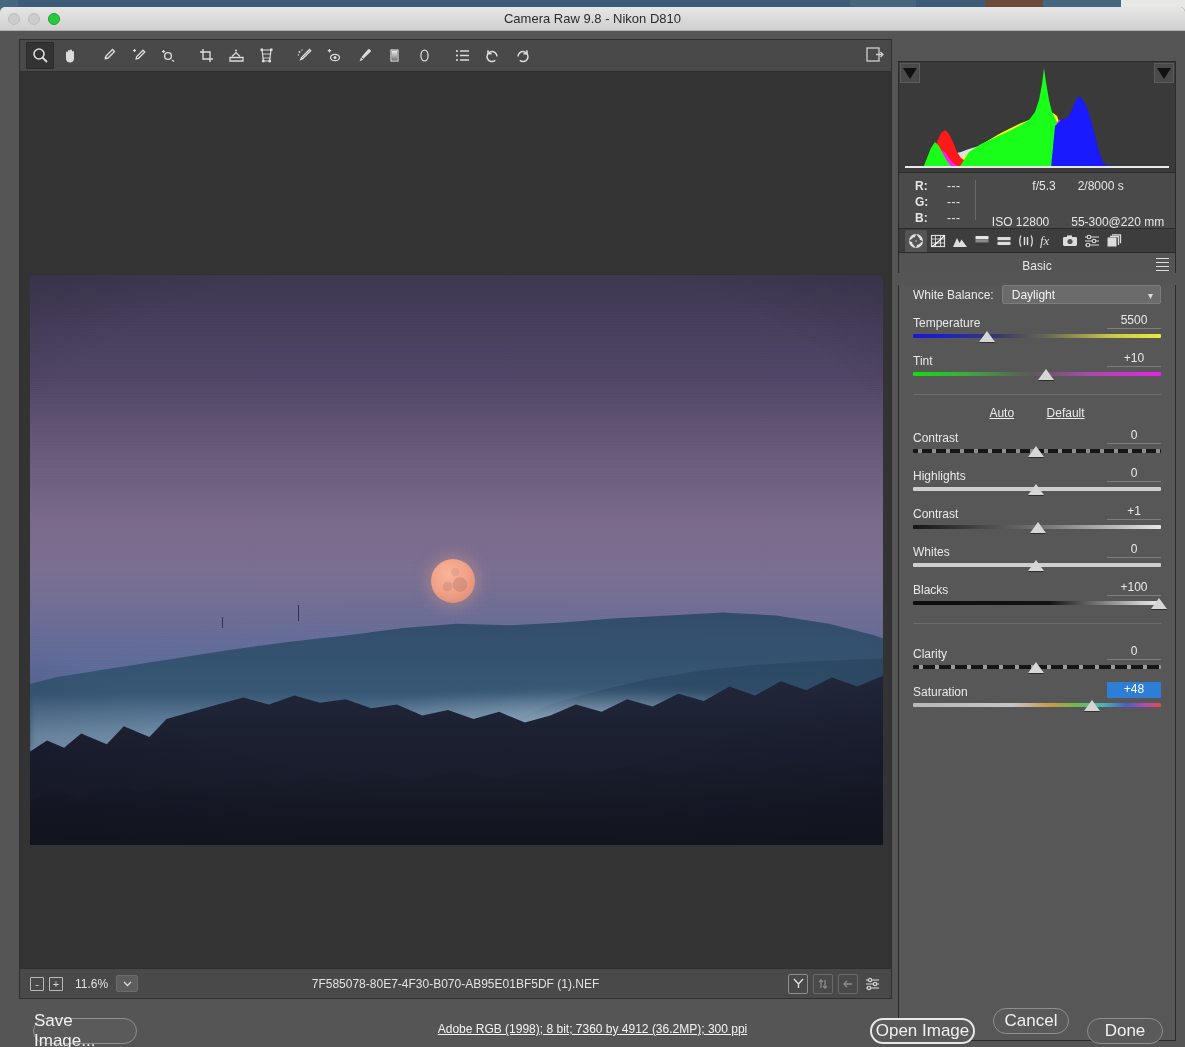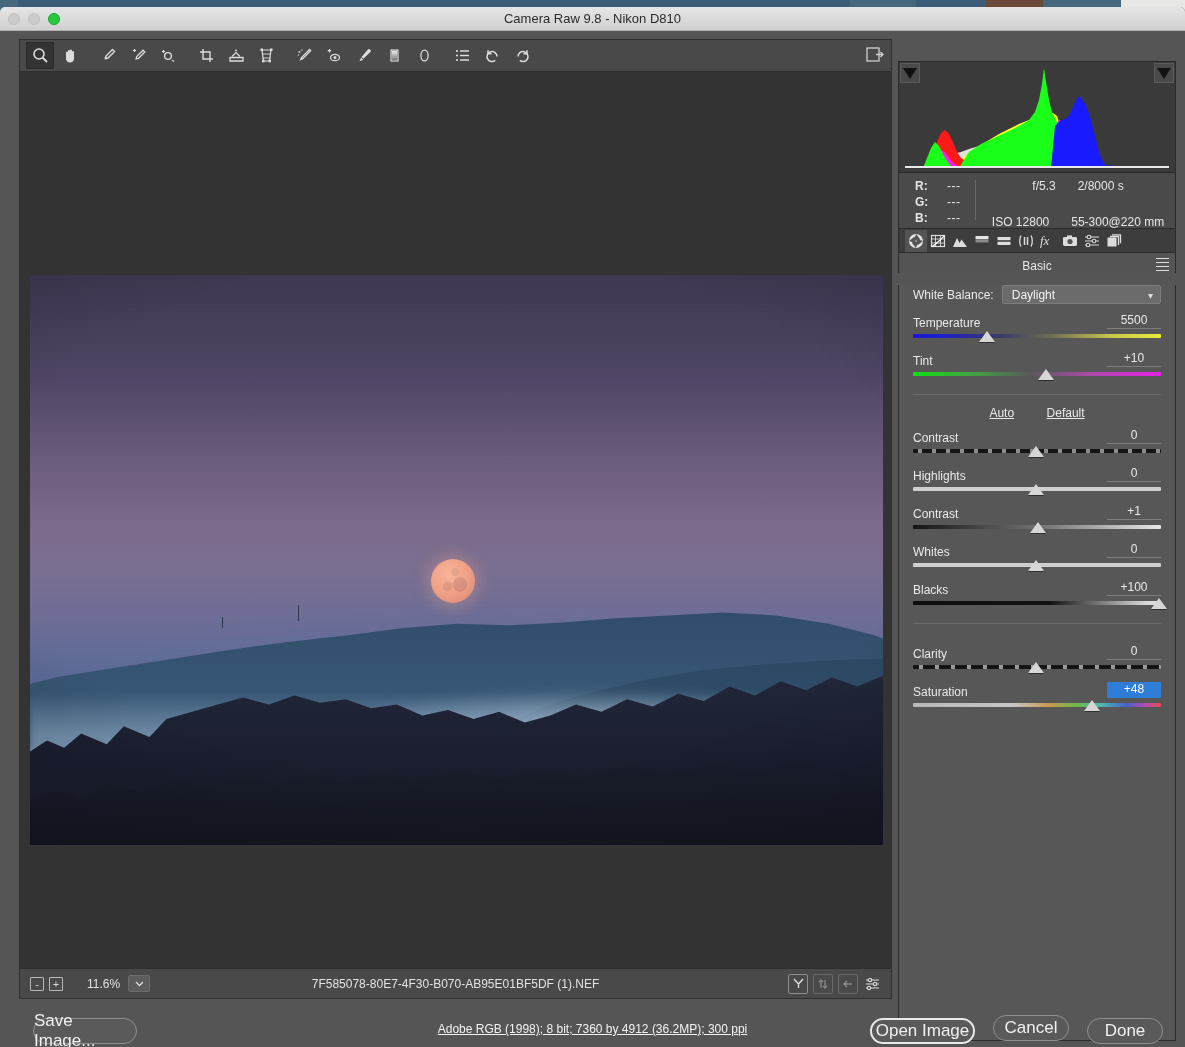--- a/index.html
+++ b/index.html
@@ -174,21 +174,21 @@
     position: absolute; left: 0; top: 929px; width: 873px; height: 31px;
     background: #494949; border: 1px solid #2f2f2f;
     display: flex; align-items: center;
   }
   .sb-btn {
     width: 14px; height: 14px; margin-left: 5px;
     border: 1px solid #b9b9b9; color: #d8d8d8; font-size: 11px; line-height: 12px;
     text-align: center; background: transparent; border-radius: 1px;
   }
   .sb-btn:first-child { margin-left: 10px; }
-  .sb-zoom { margin-left: 24px; color: #e2e2e2; font-size: 12px; }
+  .sb-zoom { margin-left: 12px; color: #e2e2e2; font-size: 12px; }
   .sb-select {
     margin-left: 8px; width: 22px; height: 17px;
     background: #5d5d5d; border: 1px solid #6c6c6c; border-radius: 2px;
     display: flex; align-items: center; justify-content: center;
   }
   .sb-file {
     position: absolute; left: 0; right: 0; text-align: center;
     color: #e2e2e2; font-size: 12px; pointer-events: none;
   }
   .sb-right { position: absolute; right: 8px; display: flex; align-items: center; gap: 5px; }
@@ -788,19 +788,19 @@
               </div>
           </div>
 
         </div>
       </div>
 
       <div class="btnbar">
         <div class="pbtn" style="left:33px;top:15px;width:104px;">Save Image...</div>
         <a class="meta-link" href="#">Adobe RGB (1998); 8 bit; 7360 by 4912 (36.2MP); 300 ppi</a>
         <div class="pbtn strong" style="left:870px;top:15px;width:105px;">Open Image</div>
-        <div class="pbtn" style="left:993px;top:12px;width:76px;">Cancel</div>
+        <div class="pbtn" style="left:993px;top:5px;width:76px;">Cancel</div>
         <div class="pbtn" style="left:1087px;top:15px;width:76px;">Done</div>
       </div>
 
     </div>
   </div>
 </div>
 
 </body></html>

